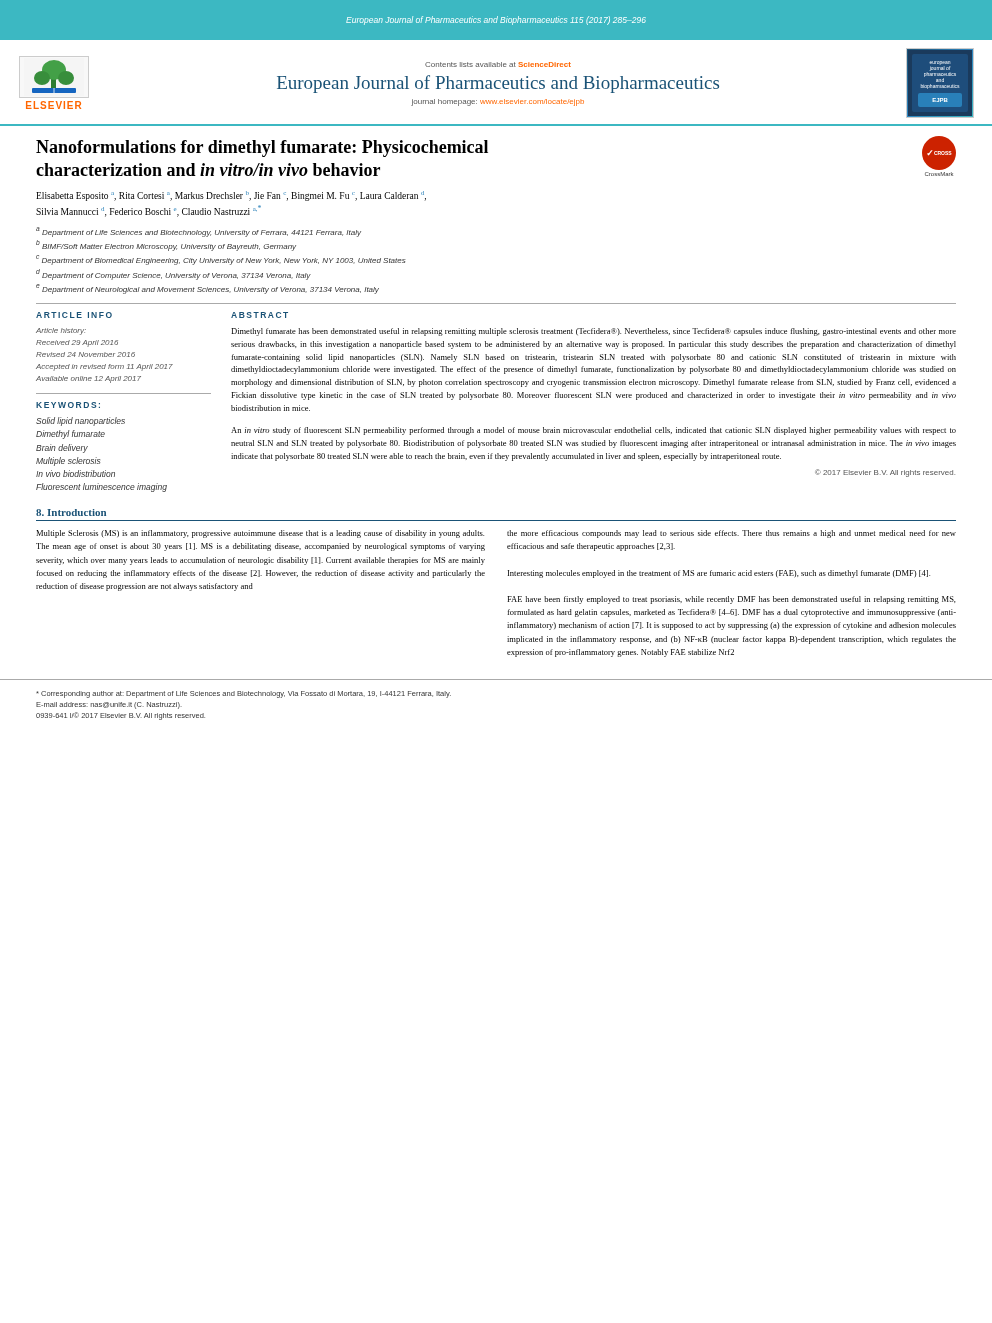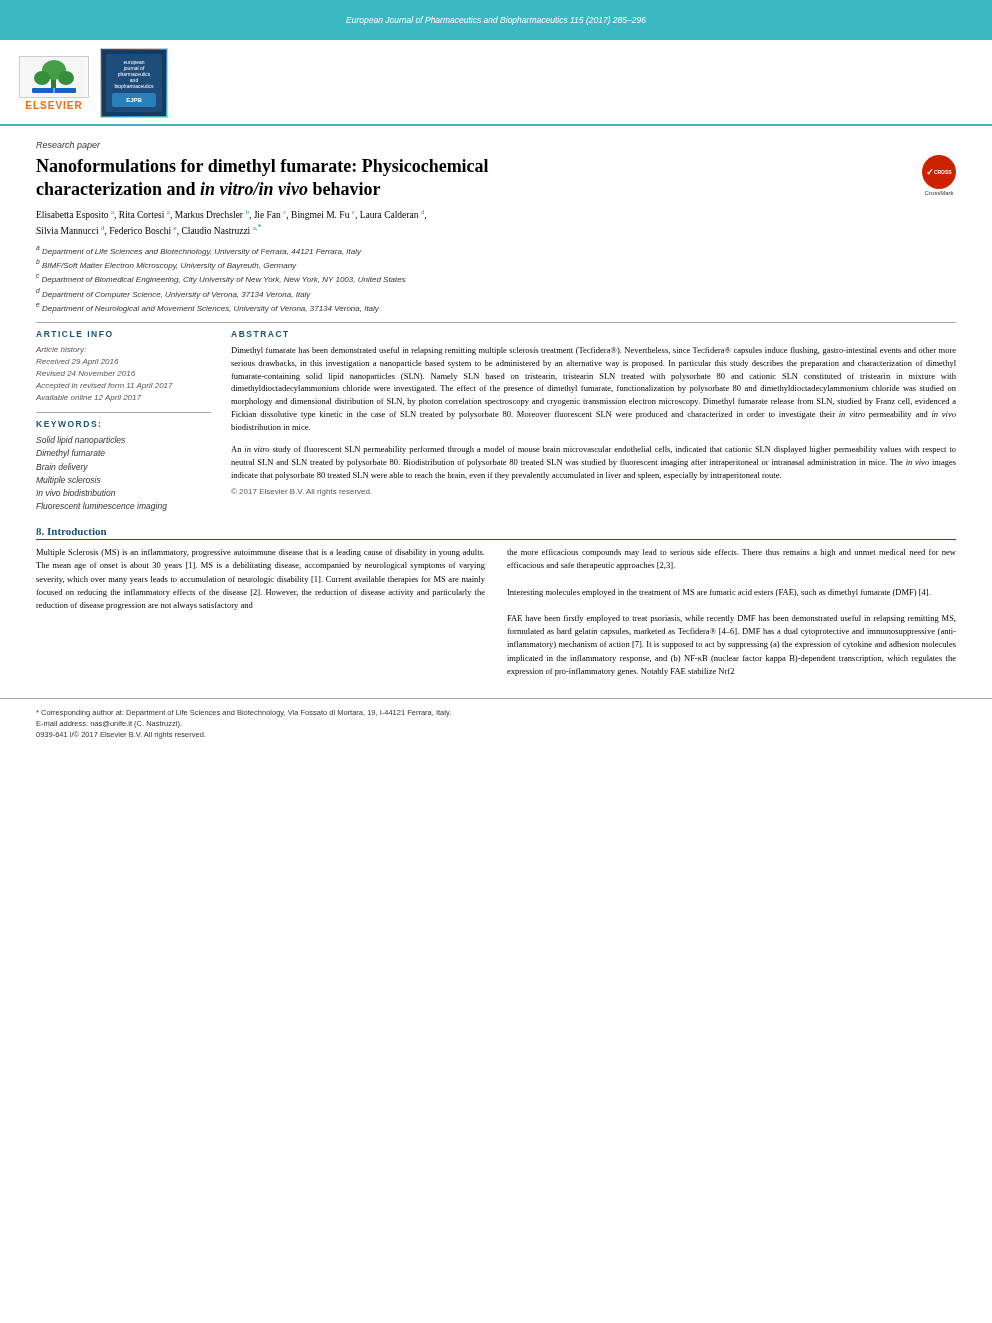--- a/index.html
+++ b/index.html
@@ -272,20 +272,21 @@
       text-align: justify;
     }
     .abstract-text em {
       font-style: italic;
     }
 
     .copyright-line {
       font-size: 8px;
       font-family: Arial, sans-serif;
       color: #555;
+      text-align: right;
       margin-top: 5px;
     }
 
     
     .section-header {
       font-size: 11px;
       font-family: "Times New Roman", Times, serif;
       font-weight: bold;
       color: #1a5276;
       margin-top: 12px;
@@ -351,39 +352,49 @@
             <ellipse cx="42" cy="20" rx="8" ry="7" fill="#388e3c"></ellipse>
 
             <rect x="8" y="30" width="44" height="5" fill="#1565c0" rx="1"></rect>
             <line x1="30" y1="30" x2="30" y2="35" stroke="#fff" stroke-width="0.8"></line>
           </svg>
         </div>
         <div class="elsevier-text">ELSEVIER</div>
       </div>
     </div>
 
+    <div class="header-center">
+      <div class="sciencedirect-line">
+        <span>Contents lists available at </span>
+        <span class="sciencedirect-link">ScienceDirect</span>
+      </div>
+      <div class="journal-title">European Journal of Pharmaceutics and Biopharmaceutics</div>
+      <div class="journal-homepage">
+        <span>journal homepage: </span>
+        <span class="homepage-link">www.elsevier.com/locate/ejpb</span>
+      </div>
+    </div>
 
     <div class="journal-logo-right">
       <svg width="64" height="66" viewBox="0 0 64 66">
         <rect width="64" height="66" fill="#1a3a5c"></rect>
         <rect x="4" y="4" width="56" height="58" fill="#1e4d7b" rx="2"></rect>
         <text x="32" y="14" text-anchor="middle" fill="#fff" font-size="5" font-family="Arial">european</text>
         <text x="32" y="20" text-anchor="middle" fill="#fff" font-size="5" font-family="Arial">journal of</text>
         <text x="32" y="26" text-anchor="middle" fill="#fff" font-size="5" font-family="Arial">pharmaceutics</text>
         <text x="32" y="32" text-anchor="middle" fill="#fff" font-size="5" font-family="Arial">and</text>
         <text x="32" y="38" text-anchor="middle" fill="#fff" font-size="5" font-family="Arial">biopharmaceutics</text>
         <rect x="10" y="43" width="44" height="14" fill="#2980b9" rx="2"></rect>
         <text x="32" y="52" text-anchor="middle" fill="#fff" font-size="6" font-family="Arial" font-weight="bold">EJPB</text>
       </svg>
     </div>
   </div>
 
   <div class="content-area">
 
-    <div class="paper-type">Research paper</div>
 
     <div class="paper-title-row">
       <div class="paper-title">
         <span>Nanoformulations for dimethyl fumarate: Physicochemical</span><br>
         <span>characterization and <em>in vitro/in vivo</em> behavior</span>
       </div>
       <div>
         <div class="crossmark-circle">
           ✓<br><span style="font-size:5px;">CROSS</span>
         </div>

